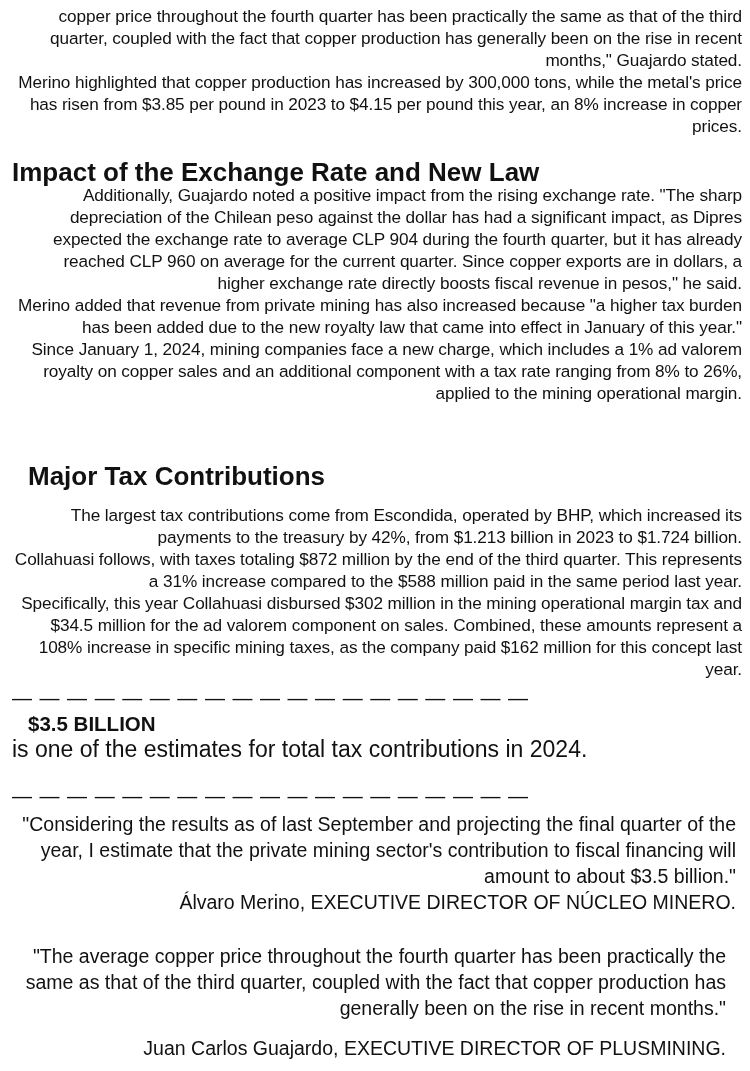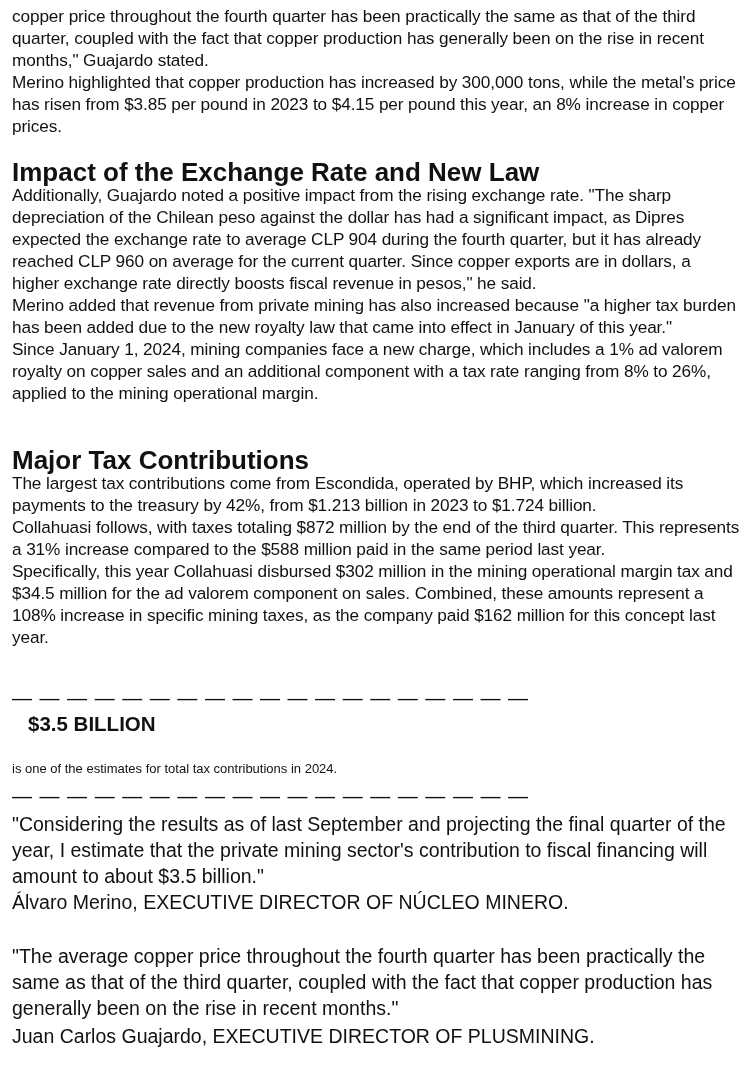--- a/index.html
+++ b/index.html
@@ -1,26 +1,26 @@
 <!DOCTYPE html>
 <html><head>
 <meta charset="utf-8">
 <style>
   html, body { margin: 0; padding: 0; background: #ffffff; }
   body {
     width: 750px; height: 1071px; overflow: hidden; position: relative;
     font-family: "Liberation Sans", sans-serif; color: #111111;
   }
   .block { position: absolute; left: 12px; right: 8px; }
-  p { margin: 0; }
+  p { margin: 0; text-align: right; }
   .body-text { font-size: 17.2px; line-height: 22px; letter-spacing: -0.1px; }
   .heading { font-size: 26px; font-weight: bold; line-height: 24px; }
   .dashes { font-size: 20px; line-height: 20px; letter-spacing: 1px; font-weight: normal; color: #111; }
   .big-figure { font-size: 20.5px; font-weight: bold; line-height: 24px; }
-  .big-caption { font-size: 13px; line-height: 26px; margin-top: 20px; }
+  .big-caption { font-size: 23px; line-height: 26px; }
   .quote { font-size: 19.5px; line-height: 26px; }
   .attrib { font-size: 19.5px; font-weight: normal; line-height: 26px; }
 </style>
 </head>
 <body>
 
 <div class="block body-text" style="top:5px;">
   <p>copper price throughout the fourth quarter has been practically the same as that of the third quarter, coupled with the fact that copper production has generally been on the rise in recent months," Guajardo stated.</p>
   <p>Merino highlighted that copper production has increased by 300,000 tons, while the metal's price has risen from $3.85 per pound in 2023 to $4.15 per pound this year, an 8% increase in copper prices.</p>
 </div>
@@ -28,21 +28,21 @@
 <div class="block" style="top:160px;">
   <h2 class="heading" style="margin:0;">Impact of the Exchange Rate and New Law</h2>
   <div class="body-text">
     <p>Additionally, Guajardo noted a positive impact from the rising exchange rate. "The sharp depreciation of the Chilean peso against the dollar has had a significant impact, as Dipres expected the exchange rate to average CLP 904 during the fourth quarter, but it has already reached CLP 960 on average for the current quarter. Since copper exports are in dollars, a higher exchange rate directly boosts fiscal revenue in pesos," he said.</p>
     <p>Merino added that revenue from private mining has also increased because "a higher tax burden has been added due to the new royalty law that came into effect in January of this year."</p>
     <p>Since January 1, 2024, mining companies face a new charge, which includes a 1% ad valorem royalty on copper sales and an additional component with a tax rate ranging from 8% to 26%, applied to the mining operational margin.</p>
   </div>
 </div>
 
 <div class="block" style="top:448px;">
-  <h2 class="heading" style="margin:0;">Major Tax Contributions</h2>
+  <h2 class="heading" style="margin:16px;">Major Tax Contributions</h2>
   <div class="body-text">
     <p>The largest tax contributions come from Escondida, operated by BHP, which increased its payments to the treasury by 42%, from $1.213 billion in 2023 to $1.724 billion.</p>
     <p>Collahuasi follows, with taxes totaling $872 million by the end of the third quarter. This represents a 31% increase compared to the $588 million paid in the same period last year.</p>
     <p>Specifically, this year Collahuasi disbursed $302 million in the mining operational margin tax and $34.5 million for the ad valorem component on sales. Combined, these amounts represent a 108% increase in specific mining taxes, as the company paid $162 million for this concept last year.</p>
   </div>
 </div>
 
 <div class="block" style="top:688px;">
   <div class="dashes">— — — — — — — — — — — — — — — — — — —</div>
   <div class="big-figure" style="margin-top:4px;margin-left:16px;">$3.5 BILLION</div>
@@ -53,14 +53,14 @@
   <div class="dashes">— — — — — — — — — — — — — — — — — — —</div>
 </div>
 
 <div class="block" style="top:811px; right:14px;">
   <p class="quote">"Considering the results as of last September and projecting the final quarter of the year, I estimate that the private mining sector's contribution to fiscal financing will amount to about $3.5 billion."</p>
   <p class="attrib">Álvaro Merino, EXECUTIVE DIRECTOR OF NÚCLEO MINERO.</p>
 </div>
 
 <div class="block" style="top:943px; right:24px;">
   <p class="quote">"The average copper price throughout the fourth quarter has been practically the same as that of the third quarter, coupled with the fact that copper production has generally been on the rise in recent months."</p>
-  <p class="attrib" style="margin-top:2px;">Juan Carlos Guajardo, EXECUTIVE DIRECTOR OF PLUSMINING.</p>
+  <p class="attrib" style="margin-top:14px;">Juan Carlos Guajardo, EXECUTIVE DIRECTOR OF PLUSMINING.</p>
 </div>
 
 </body></html>

